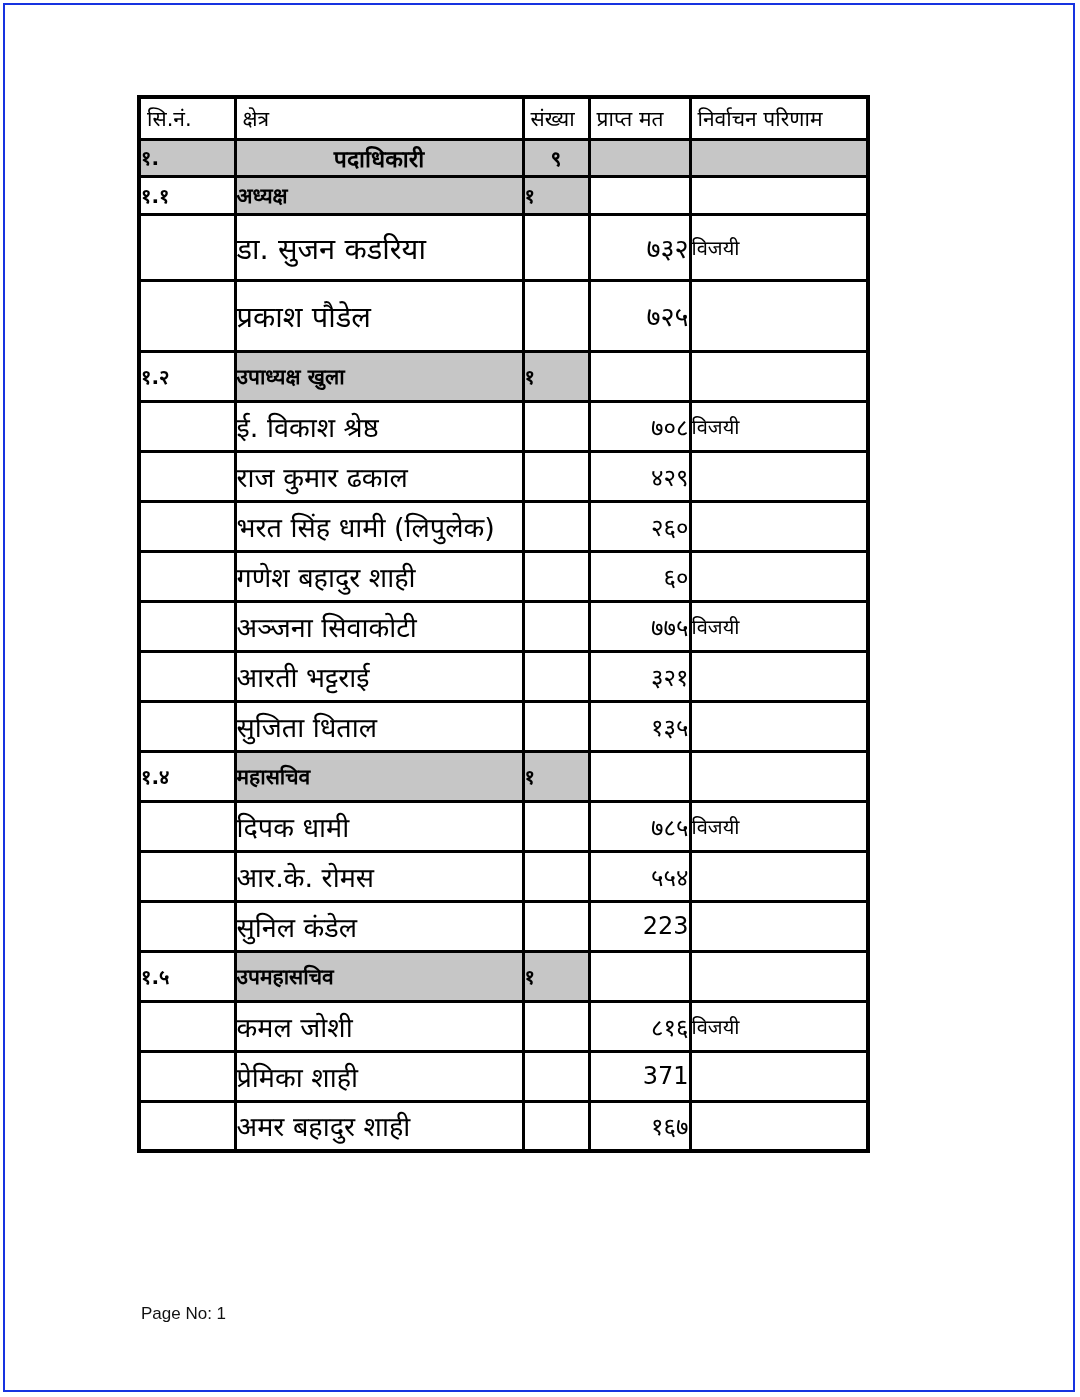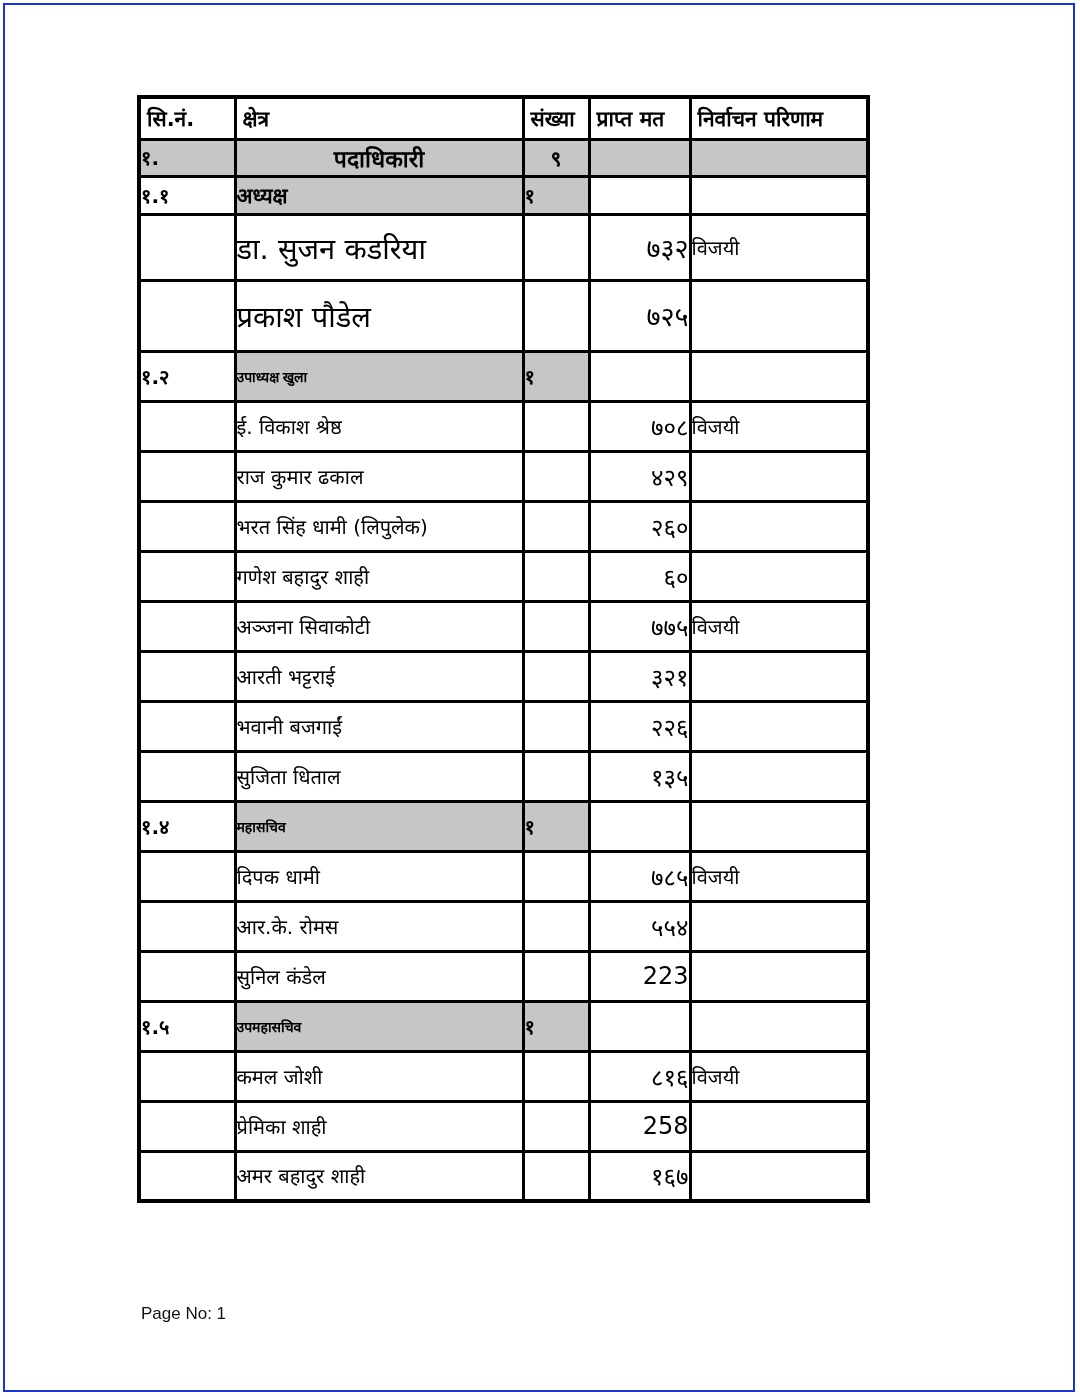--- a/index.html
+++ b/index.html
@@ -27,40 +27,40 @@
     border:4px solid #000;
   }
   .doc-table th, .doc-table td {
     border:3px solid #000;
     padding:0;
     vertical-align:middle;
     overflow:hidden;
     white-space:nowrap;
   }
   .doc-table th {
-    font-weight:bold;
+    font-weight:normal;
     font-size:21px;
     text-align:left;
     padding-left:6px;
   }
   tr.hh  { height:42px; }
   tr.h1  { height:37px; }
   tr.h2  { height:38px; }
   tr.hL1 { height:66px; }
   tr.hL2 { height:71px; }
   tr.hn  { height:50px; }
 
   .gray       { background:#c6c6c6; }
   .sn         { font-weight:bold; font-size:20px; padding-left:6px; }
   .area-main  { font-weight:bold; font-size:23px; text-align:center; }
   .count-main { font-weight:bold; font-size:21px; text-align:center; }
   .area-11    { font-weight:bold; font-size:21px; padding-left:66px; }
-  .area-sec   { font-weight:bold; font-size:14px; padding-left:12px;font-family:Liberation Serif, serif; }
+  .area-sec   { font-weight:bold; font-size:21px; padding-left:12px; }
   .count-sec  { font-weight:bold; font-size:20px; padding-left:7px; }
-  .name       { font-size:20px; padding-left:17px; }
+  .name       { font-size:27px; padding-left:17px; }
   .name-lg    { font-size:29px; padding-left:19px; }
   .votes      { font-size:24px; text-align:right; padding-right:12px;margin-top:42px; }
   .votes-lg   { font-size:27px; }
   .result     { font-size:20px; padding-left:7px; }
   .page-no {
     position:absolute;
     left:141px; top:1304px;
     font-family:"Liberation Sans", sans-serif;
     font-size:17px;
     color:#111;
@@ -171,27 +171,20 @@
   </tr>
 
   <tr class="hn">
     <td class="sn"></td>
     <td class="name">आरती भट्टराई</td>
     <td></td>
     <td class="votes">३२१</td>
     <td class="result"></td>
   </tr>
 
-  <tr class="hn">
-    <td class="sn"></td>
-    <td class="name">भवानी बजगाईं</td>
-    <td></td>
-    <td class="votes">२२६</td>
-    <td class="result"></td>
-  </tr>
 
   <tr class="hn">
     <td class="sn"></td>
     <td class="name">सुजिता धिताल</td>
     <td></td>
     <td class="votes">१३५</td>
     <td class="result"></td>
   </tr>
 
   <tr class="hn">
@@ -239,21 +232,21 @@
     <td class="name">कमल जोशी</td>
     <td></td>
     <td class="votes">८१६</td>
     <td class="result">विजयी</td>
   </tr>
 
   <tr class="hn">
     <td class="sn"></td>
     <td class="name">प्रेमिका शाही</td>
     <td></td>
-    <td class="votes">258</td>
+    <td class="votes">371</td>
     <td class="result"></td>
   </tr>
 
   <tr class="hn">
     <td class="sn"></td>
     <td class="name">अमर बहादुर शाही</td>
     <td></td>
     <td class="votes">१६७</td>
     <td class="result"></td>
   </tr>

